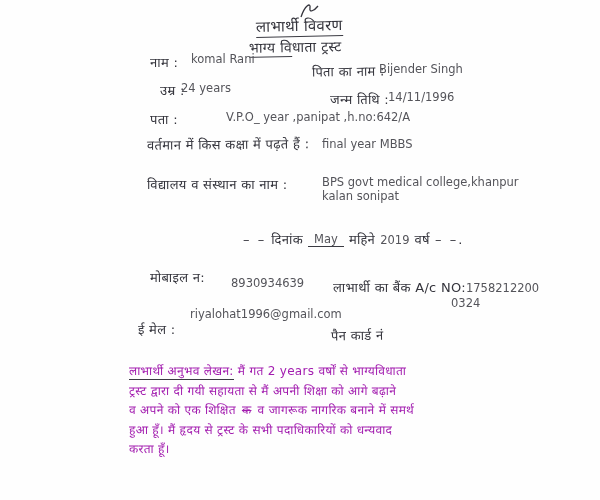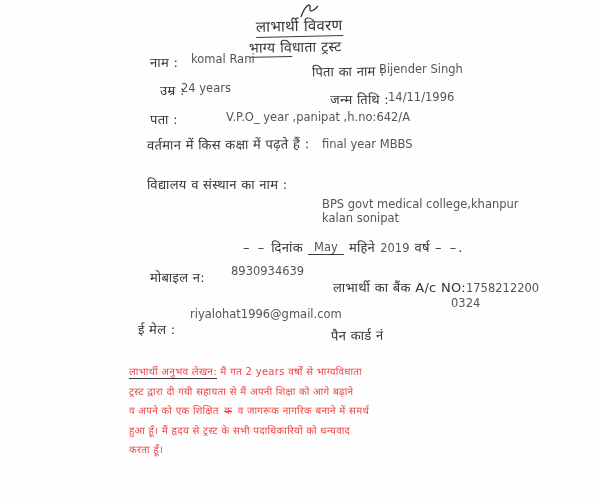--- a/index.html
+++ b/index.html
@@ -14,24 +14,24 @@
   .typed{ 
     color:#54545a;font-family:"DejaVu Sans",sans-serif;
   }
   .abs{position:absolute;white-space:nowrap;}
   .u{border-bottom:1.4px solid #3a3a42;padding-bottom:1px;}
   .header-title{font-size:15px;transform:rotate(-1.2deg);}
   .header-sub{font-size:14px;transform:rotate(-1deg);}
   .lbl{font-size:13px;}
   .lbl-sm{font-size:13px;}
   .val{font-size:11.5px;}
-  .wrapblock{white-space:normal;line-height:14px;margin-top:22px;}
+  .wrapblock{white-space:normal;line-height:14px;}
   .para{
     position:absolute;left:129px;top:362px;width:440px;
-    font-size:10px;line-height:19.5px;color:#ef4444;
+    font-size:12px;line-height:19.5px;color:#a21caf;
   }
   .para .pline{white-space:nowrap;}
   .struck{text-decoration:line-through;padding:0 2px;}
   .month-slot{border-bottom:1.2px solid #3a3a42;padding:0 6px;position:relative;top:-1px;}
   .dash{letter-spacing:2px;}
   .bank-line2{padding-left:118px;}
   svg{display:block;}
 </style>
 </head>
 <body>
@@ -63,32 +63,32 @@
 
   <div class="abs hw lbl" style="left:150px;top:110px;">पता :</div>
   <div class="abs typed val" style="left:226px;top:110px;">V.P.O_ year ,panipat ,h.no:642/A</div>
 
   <div class="abs hw lbl" style="left:147px;top:135px;transform:rotate(-.5deg);">वर्तमान में किस कक्षा में पढ़ते हैं :</div>
   <div class="abs typed val" style="left:322px;top:137px;">final year MBBS</div>
 
   <div class="abs hw lbl" style="left:147px;top:175px;">विद्यालय व संस्थान का नाम :</div>
   <div class="abs typed val wrapblock" style="left:322px;top:175px;width:200px;">BPS govt medical college,khanpur kalan sonipat</div>
 
-  <div class="abs" style="left:243px;top:237px;">
+  <div class="abs" style="left:243px;top:229px;">
     <span class="hw lbl dash">– –</span>
     <span class="hw lbl">दिनांक</span>
     <span class="typed val month-slot">May</span>
     <span class="hw lbl">महिने</span>
     <span class="typed val">2019</span>
     <span class="hw lbl">वर्ष</span>
     <span class="hw lbl dash">– –.</span>
   </div>
 
   <div class="abs hw lbl" style="left:150px;top:268px;">मोबाइल न:</div>
-  <div class="abs typed val" style="left:231px;top:264px;text-align:center;">8930934639</div>
+  <div class="abs typed val" style="left:231px;top:276px;text-align:center;">8930934639</div>
 
   <div class="abs" style="left:333px;top:277px;">
     <div>
       <span class="hw lbl-sm">लाभार्थी का बैंक A/c NO:</span><span class="typed val">1758212200</span>
     </div>
     <div class="bank-line2 typed val">0324</div>
   </div>
 
   <div class="abs hw lbl" style="left:138px;top:320px;">ई मेल :</div>
   <div class="abs typed val" style="left:190px;top:307px;">riyalohat1996@gmail.com</div>

